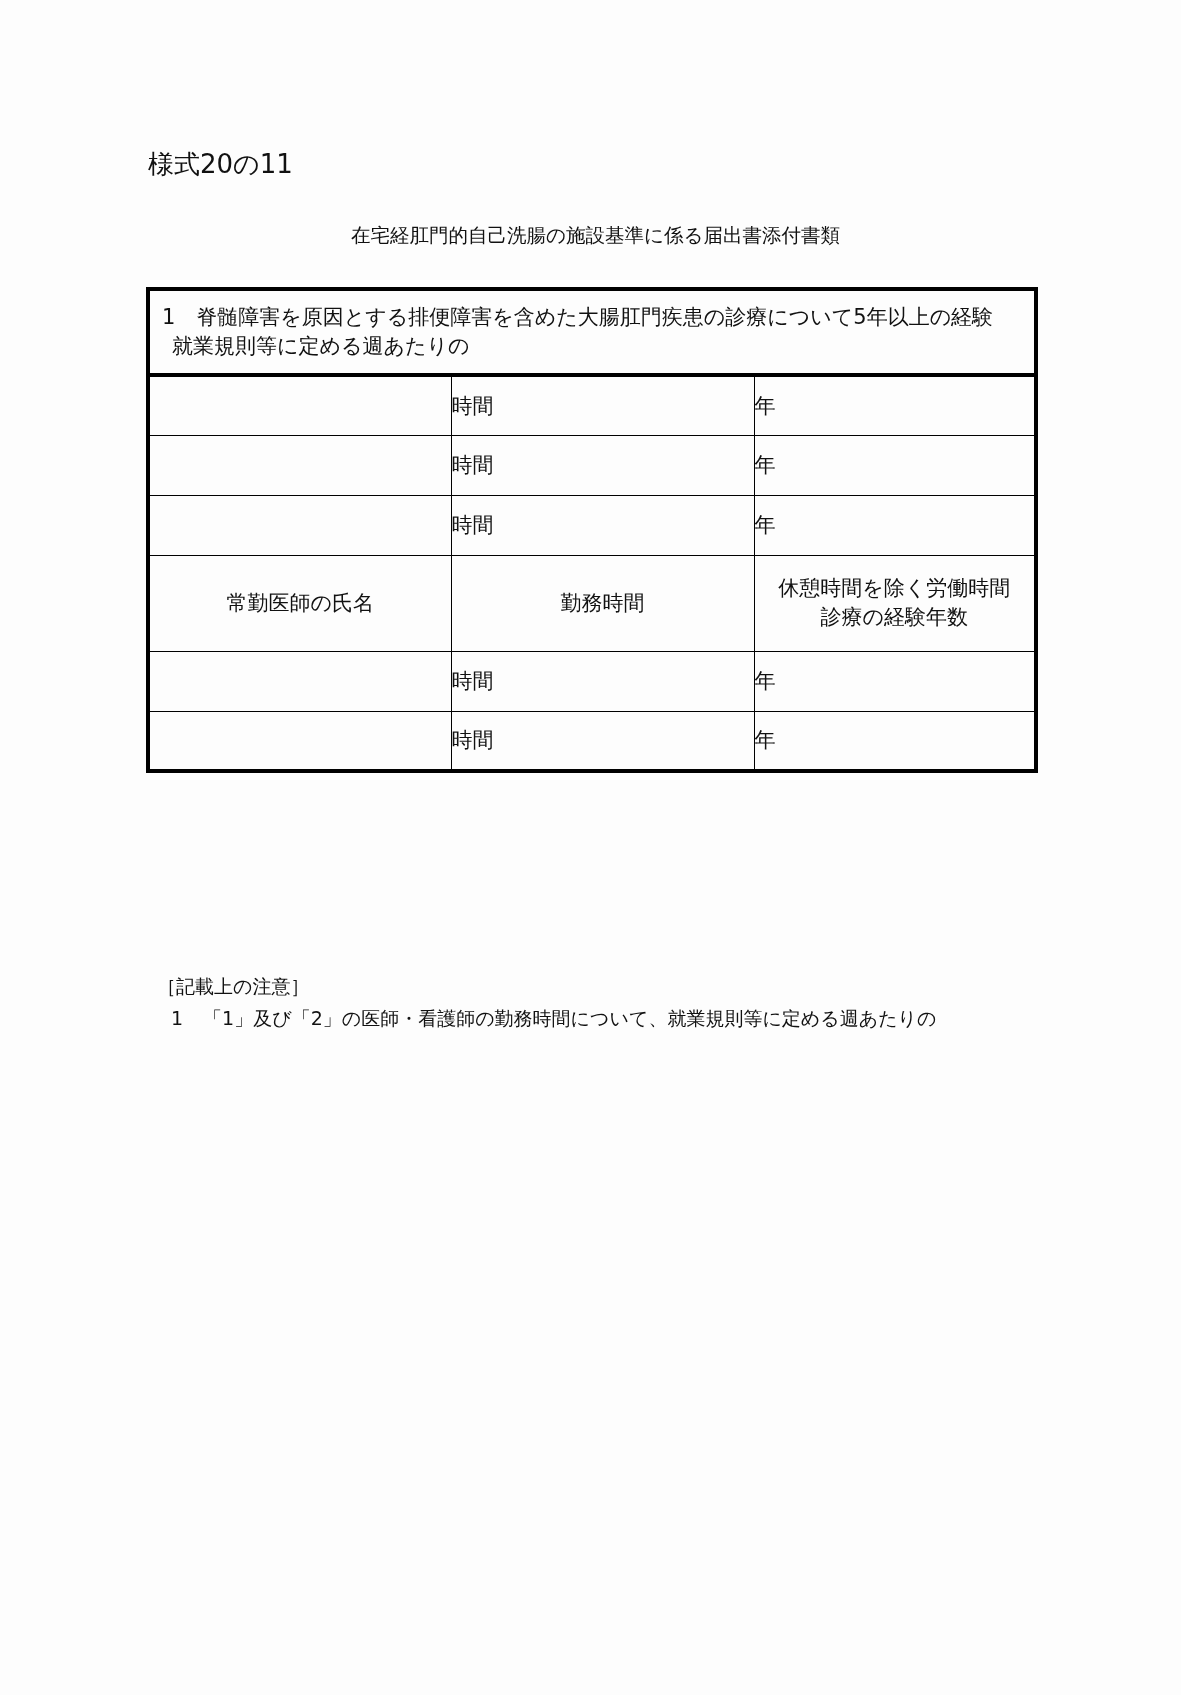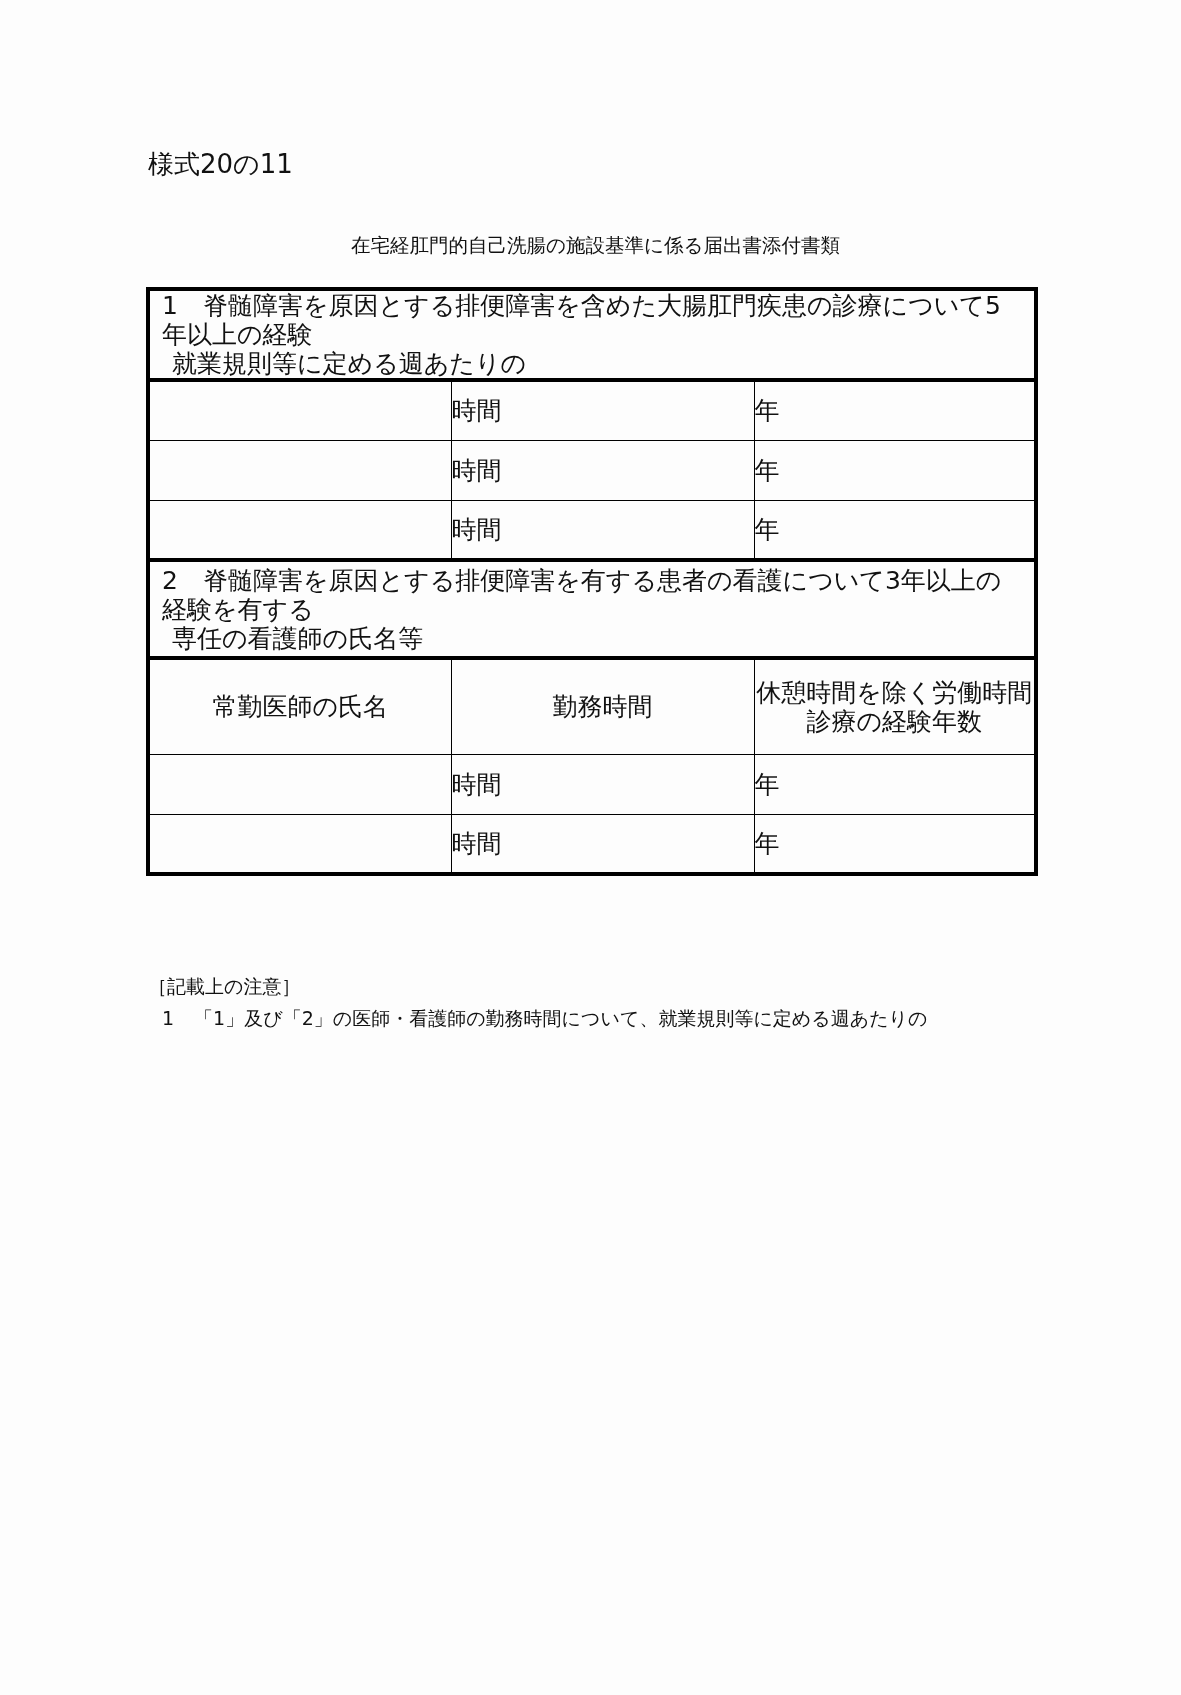--- a/index.html
+++ b/index.html
@@ -2,34 +2,34 @@
 <html><head>
   <meta charset="utf-8">
   <style>
     html, body { margin: 0; padding: 0; background: #fdfdfd; }
     body {
       width: 1181px; height: 1695px; position: relative; overflow: hidden;
       font-family: "DejaVu Sans", "Liberation Sans", sans-serif;
       color: #111;
     }
     .form-number { position: absolute; left: 148px; top: 147px; font-size: 26px; letter-spacing: 0px; }
-    .doc-title { position: absolute; left: 0; width: 1181px; top: 232px; text-align: center; font-size: 19.5px; padding-left: 10px; box-sizing: border-box; }
+    .doc-title { position: absolute; left: 0; width: 1181px; top: 222px; text-align: center; font-size: 19.5px; padding-left: 10px; box-sizing: border-box; }
     .form-table {
       position: absolute; left: 146px; top: 287px; width: 888px;
       border-collapse: collapse; table-layout: fixed;
-      border: 4px solid #000; font-size: 25px;
+      border: 4px solid #000; font-size: 21px;
     }
     .form-table td { border: 1.5px solid #000; padding: 0; vertical-align: middle; }
     .sec-head td { border-top: 4px solid #000; border-bottom: 4px solid #000; }
     .sec-head:first-child td { border-top: none; }
     .sec-text { padding: 0 10px 0 12px !important; line-height: 29px; text-align: left; }
     .sec-text .l2 { display: block; padding-left: 10px; }
     .col-head { text-align: center; line-height: 29px; }
     .cell-unit { text-align: left; padding-right: 10px !important; }
-    .notes { position: absolute; left: 148px; top: 970px; font-size: 19px; }
+    .notes { position: absolute; left: 157px; top: 970px; font-size: 19px; }
     .notes .n-head { margin: 0; height: 32px; line-height: 32px; }
     .notes .n-line1 { padding-left: 14px; height: 32px; line-height: 32px; white-space: nowrap; }
     .notes .n-line2 { padding-left: 26px; height: 32px; line-height: 32px; white-space: nowrap; }
     .notes .gap { display: inline-block; width: 20px; }
   </style>
 </head>
 <body>
 
 <div class="form-number">様式20の11</div>
 <div class="doc-title">在宅経肛門的自己洗腸の施設基準に係る届出書添付書類</div>
@@ -57,26 +57,20 @@
       <td></td>
       <td class="cell-unit">時間</td>
       <td class="cell-unit">年</td>
     </tr>
     <tr style="height:60px">
       <td></td>
       <td class="cell-unit">時間</td>
       <td class="cell-unit">年</td>
     </tr>
 
-    <tr class="sec-head" style="height:98px">
-      <td colspan="3" class="sec-text">
-        <span>2　脊髄障害を原因とする排便障害を有する患者の看護について3年以上の経験を有する</span><br>
-        <span class="l2">専任の看護師の氏名等</span>
-      </td>
-    </tr>
     <tr style="height:96px">
       <td class="col-head">常勤医師の氏名</td>
       <td class="col-head">勤務時間</td>
       <td class="col-head">
         <span>休憩時間を除く労働時間</span><br>
         <span>診療の経験年数</span>
       </td>
     </tr>
     <tr style="height:60px">
       <td></td>

